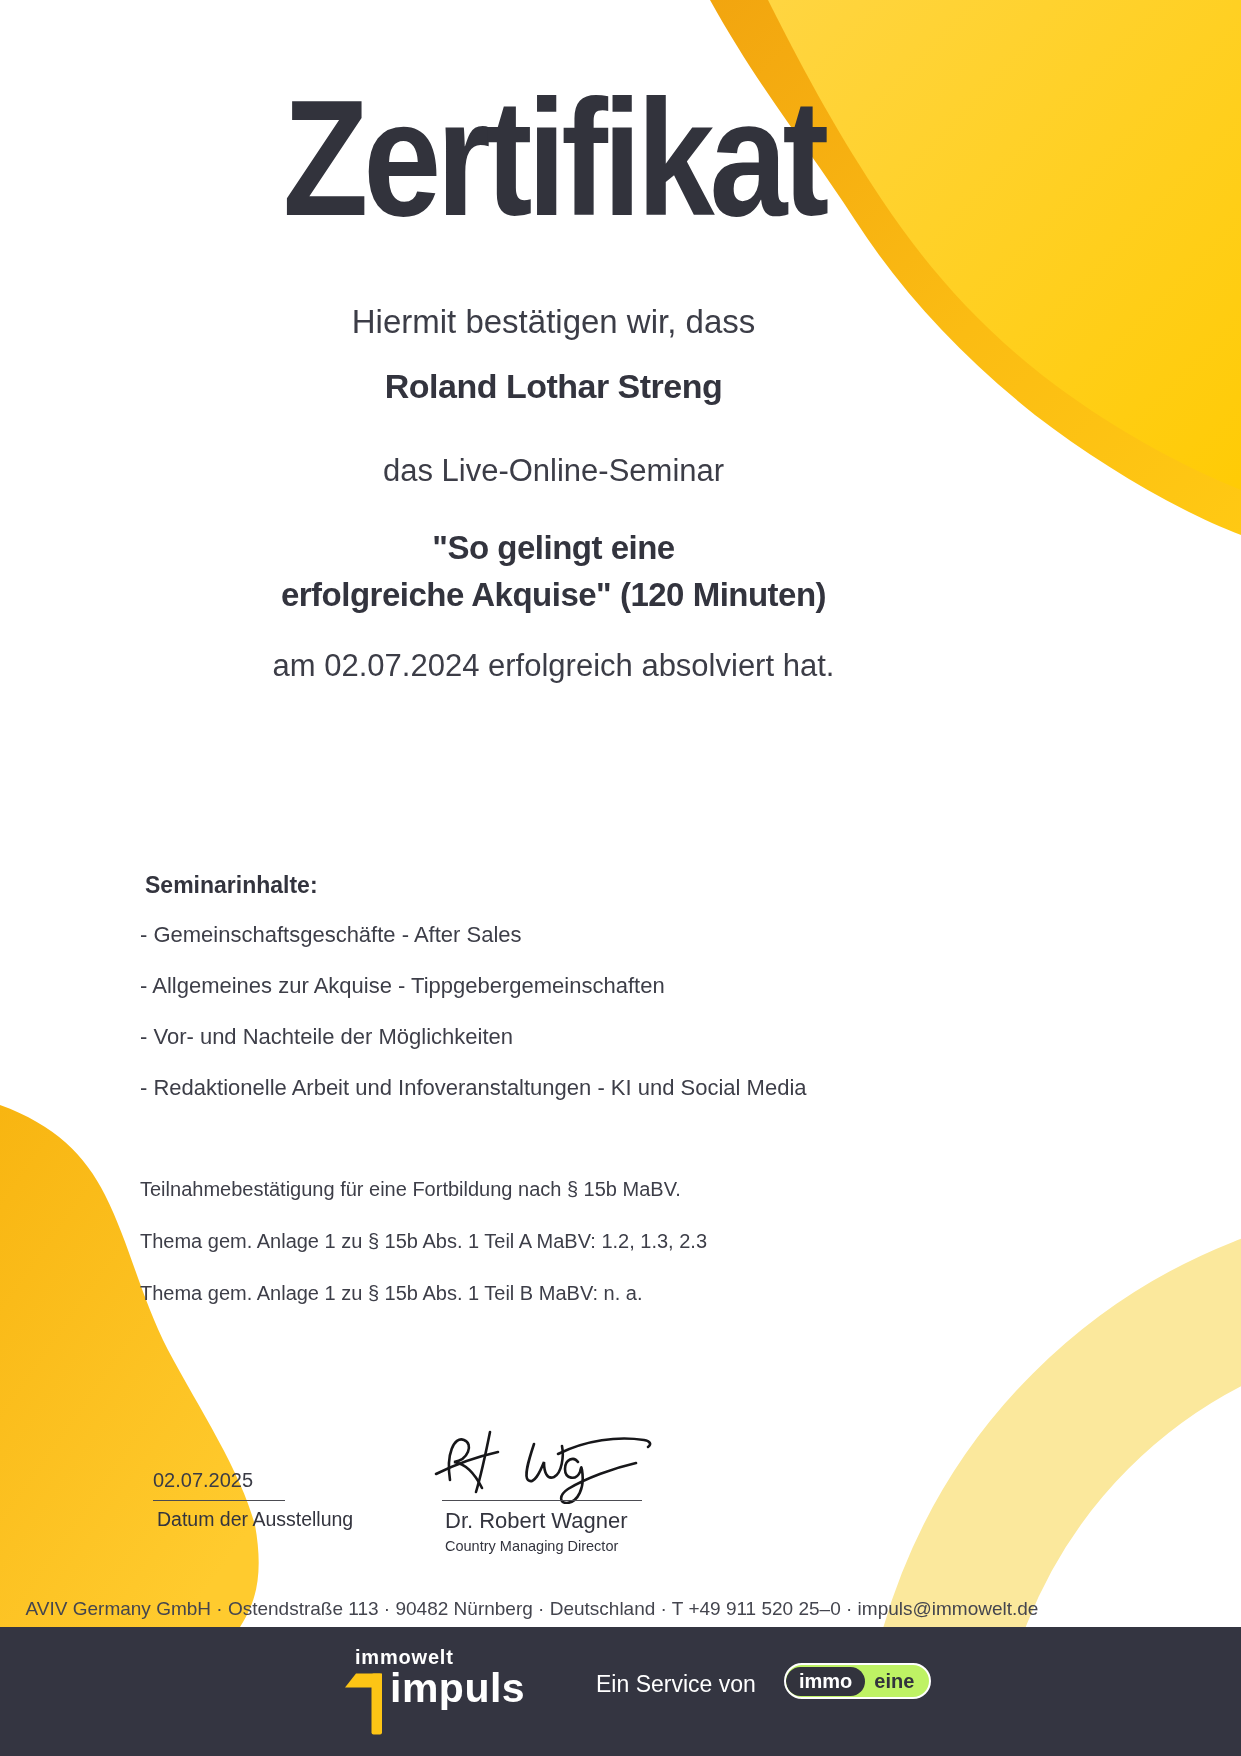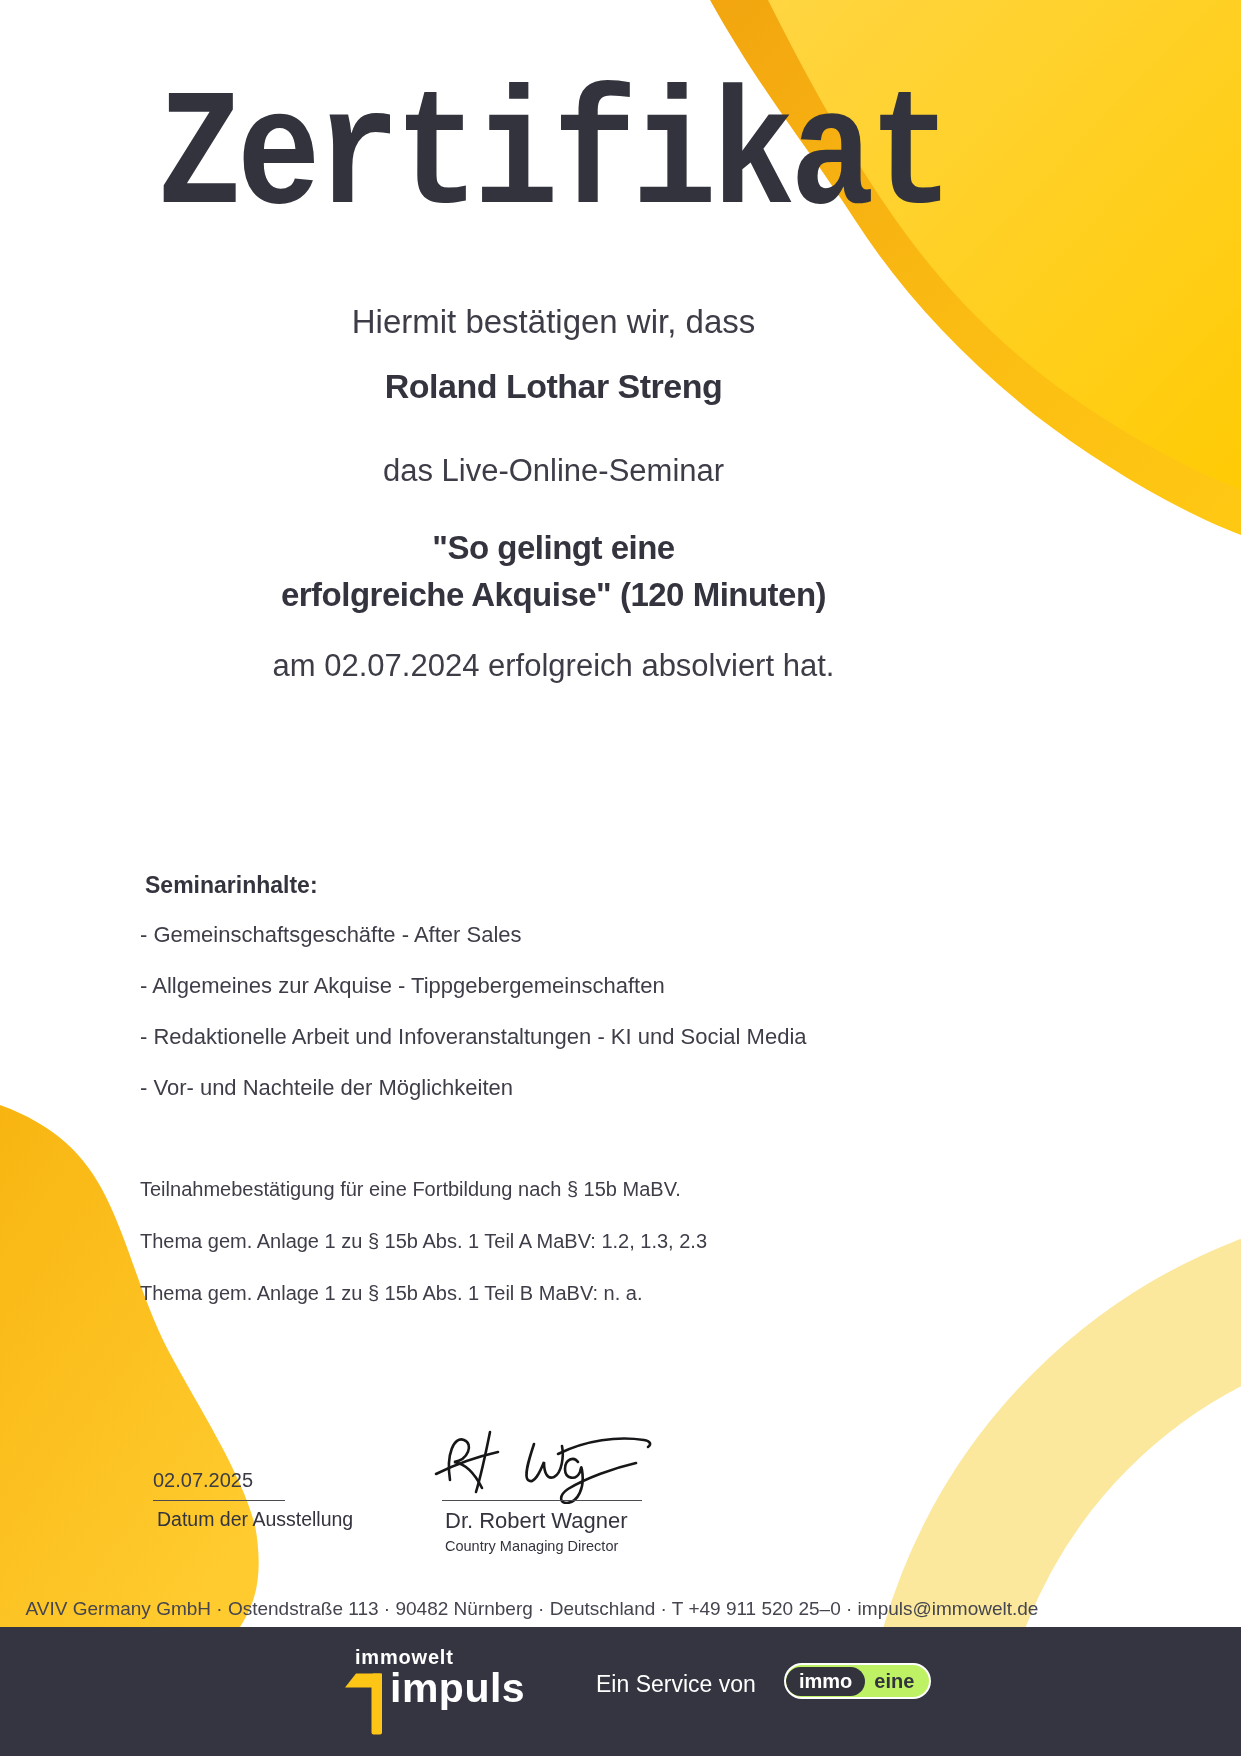--- a/index.html
+++ b/index.html
@@ -16,21 +16,20 @@
   .content{position:absolute;left:0;top:0;width:1107px;z-index:5;}
   .abs{position:absolute;}
   .center{width:100%;text-align:center;}
   .cert-title{
     top:72px;
     font-size:165px;
     font-weight:900;
     letter-spacing:-6px;
     line-height:1.05;
     color:#32333c;
-    font-family:Liberation Mono, monospace;
   }
   .cert-title .squeeze{display:inline-block;transform:scaleX(0.85);transform-origin:center;}
   .intro-line{top:303px;font-size:33px;font-weight:400;color:#3c3d47;}
   .recipient{top:367px;font-size:34px;font-weight:700;color:#33343e;letter-spacing:-0.5px;}
   .seminar-type{top:453px;font-size:31px;font-weight:400;color:#3c3d47;}
   .seminar-title{top:524px;font-size:33px;font-weight:700;color:#33343e;line-height:47px;letter-spacing:-0.5px;}
   .completion{top:648px;font-size:31px;font-weight:400;color:#3c3d47;}
   .contents-heading{left:145px;top:872px;font-size:23px;font-weight:700;color:#33343e;}
   .contents-list{left:140px;top:922px;font-size:22px;color:#3d3e48;}
   .contents-list .item{height:51px;}
@@ -116,22 +115,22 @@
       <div>"So gelingt eine</div>
       <div>erfolgreiche Akquise" (120 Minuten)</div>
     </div>
     <div class="abs center completion">am 02.07.2024 erfolgreich absolviert hat.</div>
   </div>
 
   <div class="abs contents-heading" style="z-index:5;">Seminarinhalte:</div>
   <div class="abs contents-list" style="z-index:5;">
     <div class="item">- Gemeinschaftsgeschäfte  - After Sales</div>
     <div class="item">- Allgemeines zur Akquise - Tippgebergemeinschaften</div>
+    <div class="item">- Vor- und Nachteile der Möglichkeiten</div>
     <div class="item">- Redaktionelle Arbeit und Infoveranstaltungen - KI und Social Media</div>
-    <div class="item">- Vor- und Nachteile der Möglichkeiten</div>
   </div>
 
   <div class="abs legal-block" style="z-index:5;">
     <div class="line">Teilnahmebestätigung für eine Fortbildung nach § 15b MaBV.</div>
     <div class="line">Thema gem. Anlage 1 zu § 15b Abs. 1 Teil A MaBV: 1.2, 1.3, 2.3</div>
     <div class="line">Thema gem. Anlage 1 zu § 15b Abs. 1 Teil B MaBV: n. a.</div>
   </div>
 
   <div class="abs date-value" style="z-index:5;">02.07.2025</div>
   <div class="abs date-line sig-line" style="z-index:5;"></div>

